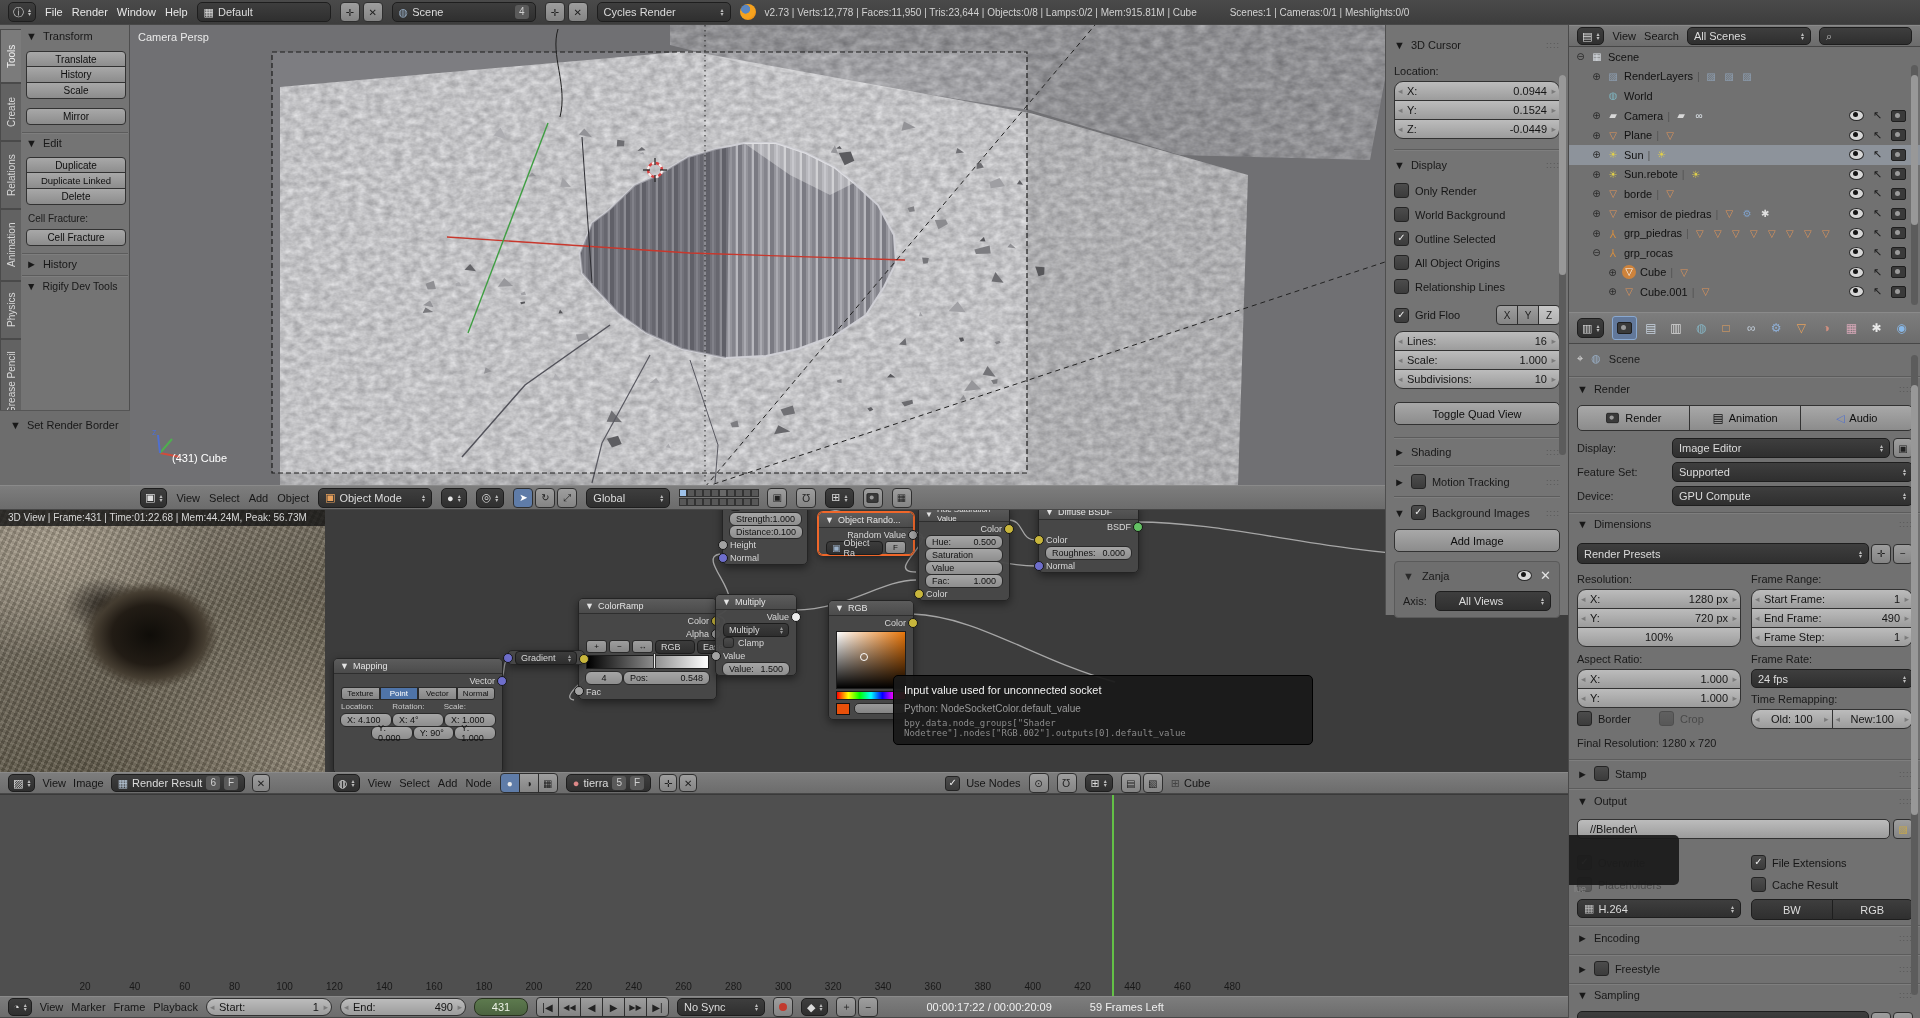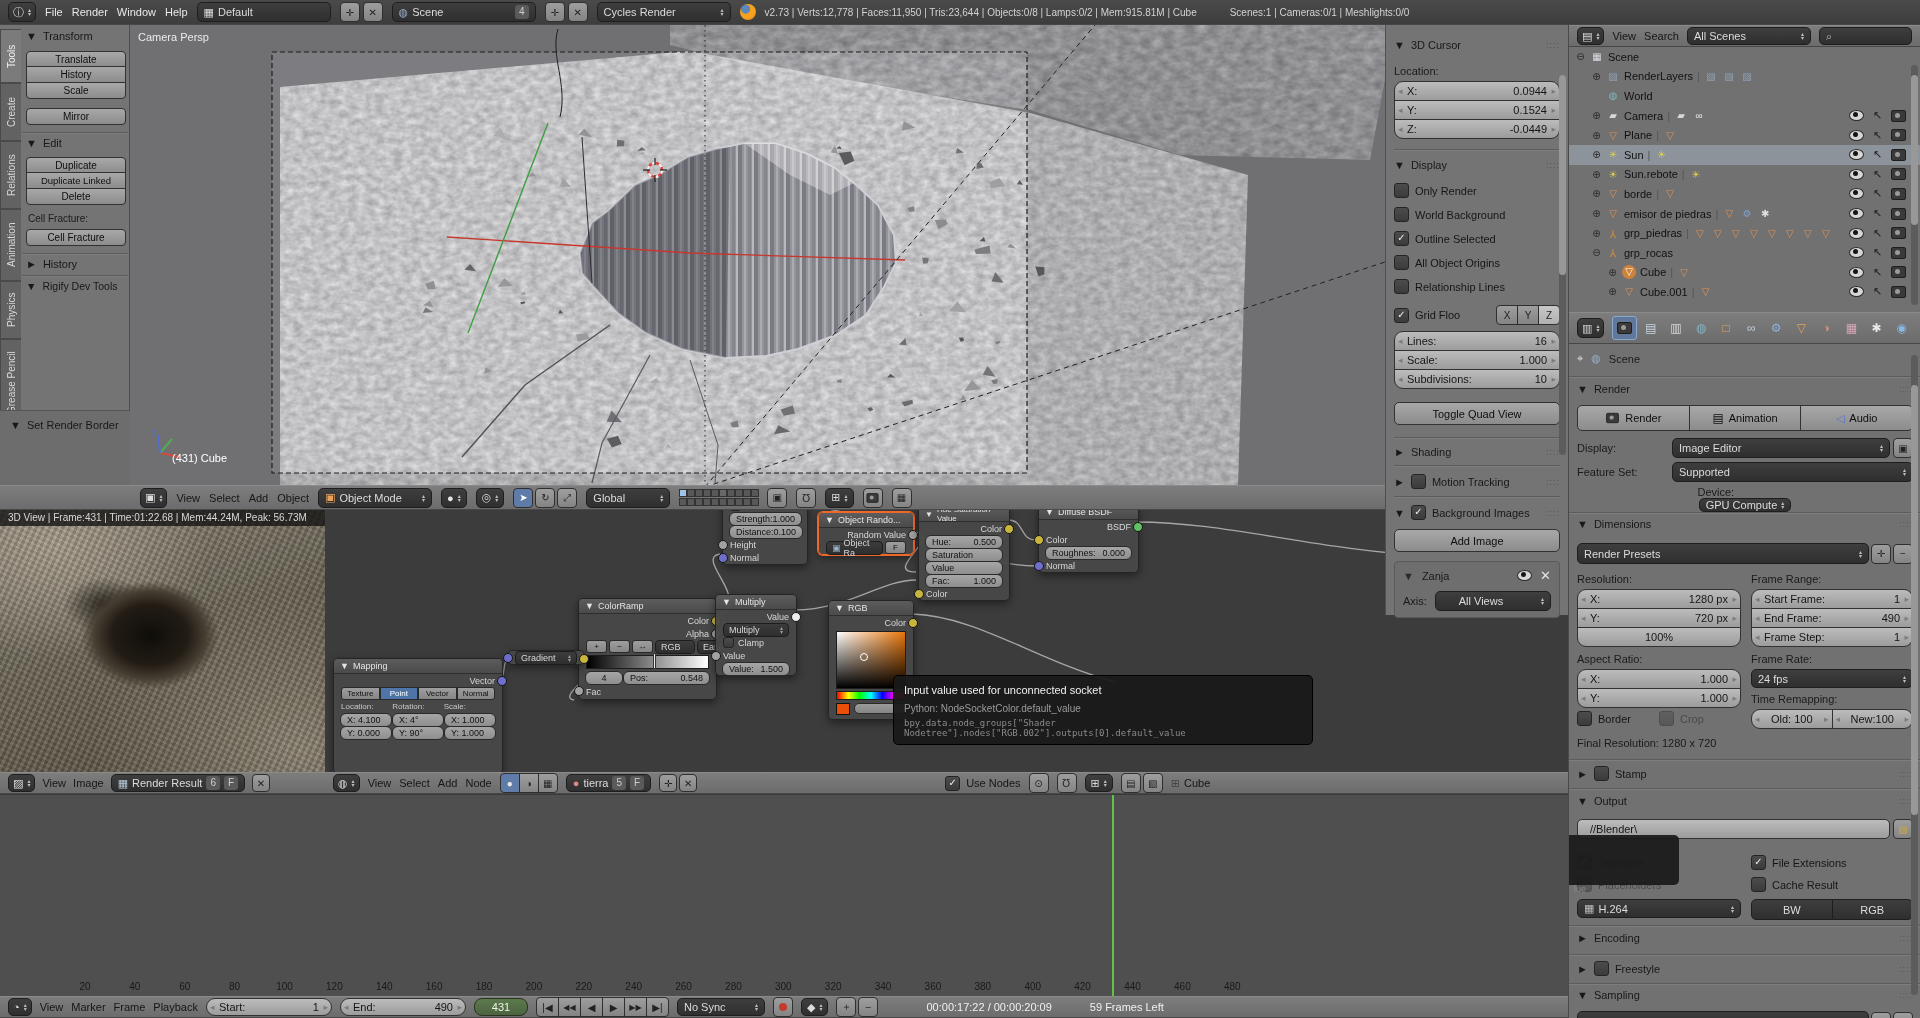--- a/index.html
+++ b/index.html
@@ -752,21 +752,21 @@
         <span class="nslider">
             <span>X: 4.100</span>
           </span>
         <span class="nslider">
             <span>X: 4°</span>
           </span>
         <span class="nslider">
             <span>X: 1.000</span>
           </span>
       </div>
-      <div class="nrow" style="gap:2px;">
+      <div class="nrow" style="gap:2px;margin-left:31px;">
         <span class="nslider">
             <span>Y: 0.000</span>
           </span>
         <span class="nslider">
             <span>Y: 90°</span>
           </span>
         <span class="nslider">
             <span>Y: 1.000</span>
           </span>
       </div>
@@ -1114,21 +1114,21 @@
         </span>
       <span class="minib" style="margin-left:3px;">▣</span>
     </div>
     <div class="abs" style="left:8px;top:437px;width:336px;display:flex;align-items:center;">
       <span style="width:95px;">Feature Set:</span>
       <span class="darkfield" style="flex:1;height:18px;">
           <span>Supported</span>
           <span class="ud">▴<br>▾</span>
         </span>
     </div>
-    <div class="abs" style="left:8px;top:461px;width:336px;display:flex;align-items:center;flex-direction:column;">
+    <div class="abs" style="left:8px;top:461px;width:336px;display:flex;align-items:center;">
       <span style="width:95px;">Device:</span>
       <span class="darkfield" style="flex:1;height:18px;">
           <span>GPU Compute</span>
           <span class="ud">▴<br>▾</span>
         </span>
     </div>
     <div class="abs divider" style="left:0;top:487px;width:352px;"></div>
 
     <div class="abs ptitle" style="left:8px;top:493px;width:336px;">
         <span>▼</span>

